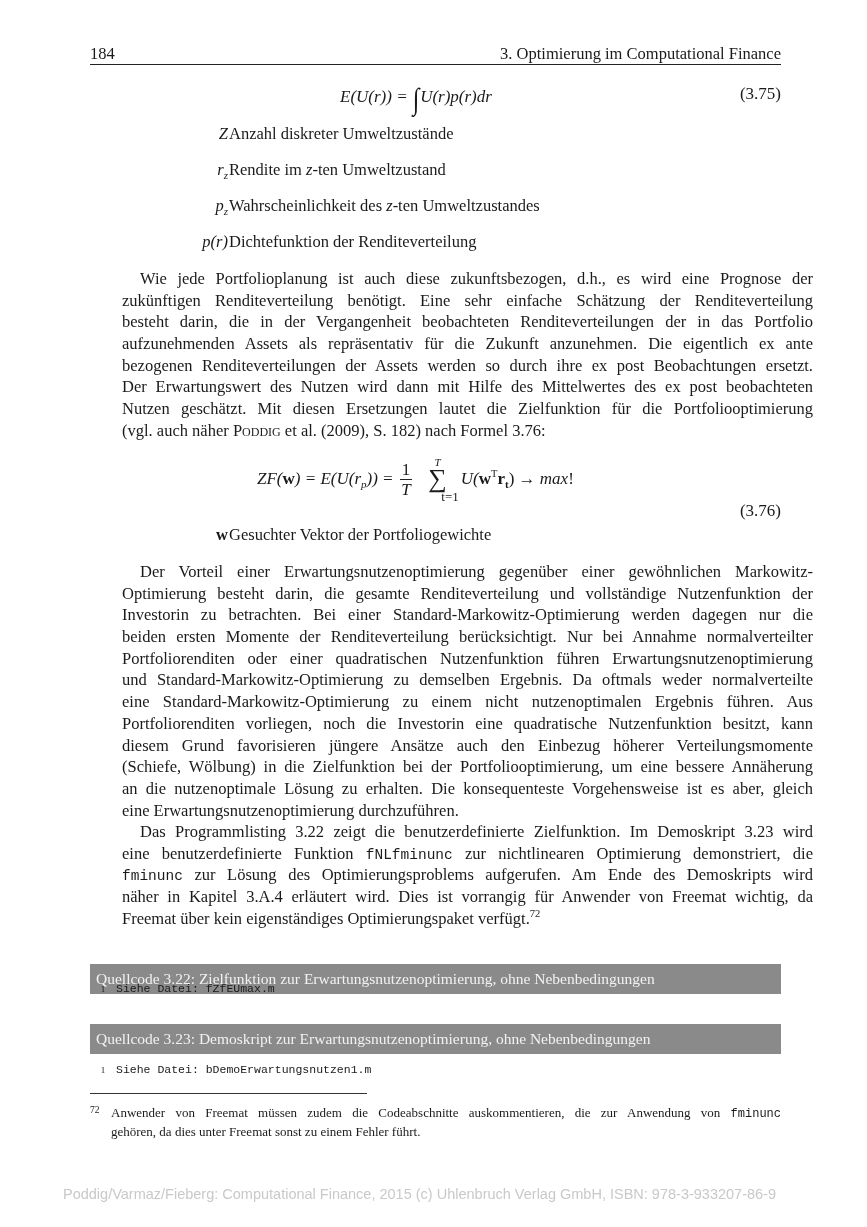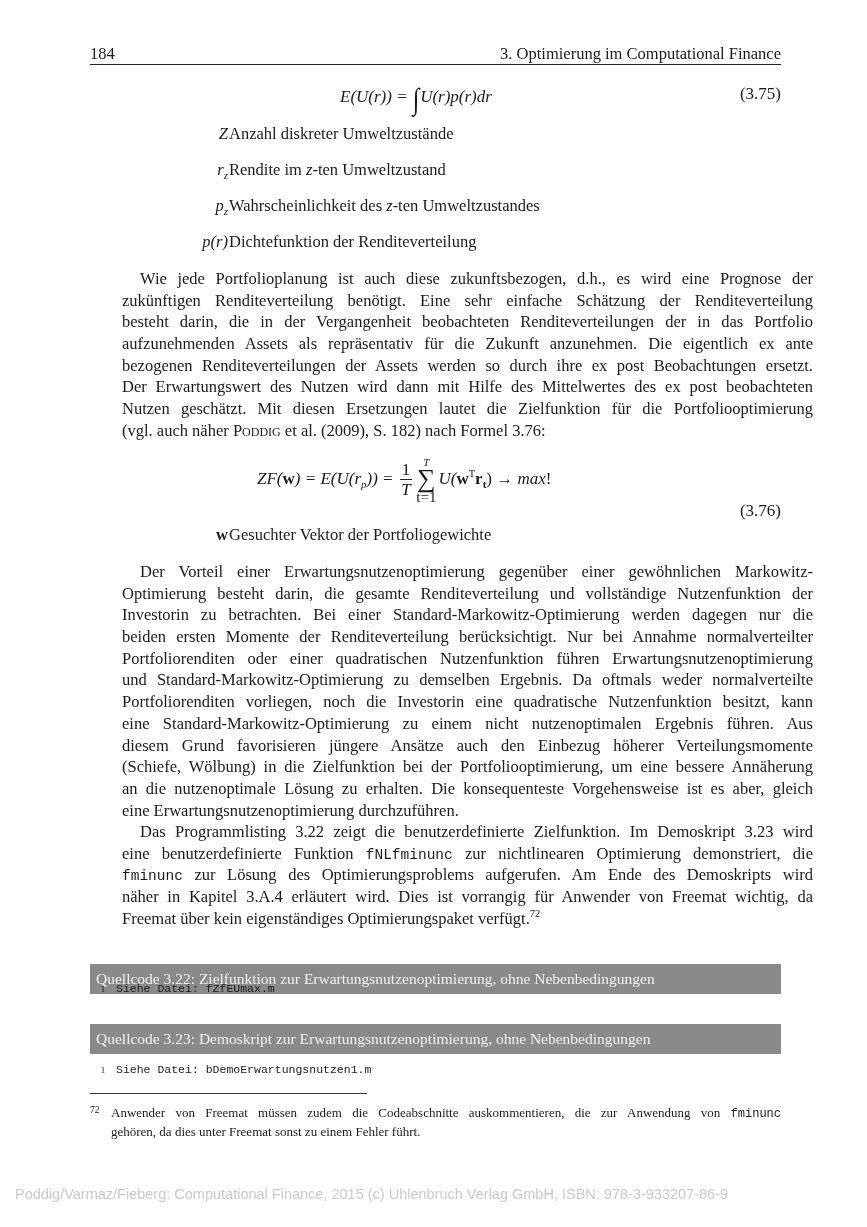--- a/index.html
+++ b/index.html
@@ -30,30 +30,30 @@
   .listing-line { position: absolute; left: 0; font-size: 11.5px; font-family: "Liberation Mono", "DejaVu Sans Mono", monospace; }
   .listing-line .ln { display: inline-block; width: 26px; text-align: center; font-size: 9px; font-family: "Liberation Serif", serif; }
   .fn-rule { position: absolute; left: 0; top: 1093px; width: 277px; border-top: 1px solid #333; }
   .footnote { position: absolute; left: 0; top: 1104px; width: 691px; font-size: 13px; line-height: 18px; }
   .footnote .mark { position: absolute; left: 0; top: -3px; font-size: 9.5px; }
   .footnote .txt { position: absolute; left: 21px; width: 670px; }
   .footnote .txt .line { display: block; white-space: nowrap; text-align: justify; text-align-last: justify; }
   .footnote .txt .line.last { text-align-last: left; }
   .footnote .mono { font-size: 12px; }
   .watermark { position: absolute; left: 0; top: 1186px; width: 743px; text-align: center;
-               font-family: "Liberation Sans", "DejaVu Sans", sans-serif; font-size: 14.5px; color: #c9c9c9; }
+               font-family: "Liberation Sans", "DejaVu Sans", sans-serif; font-size: 14.5px; color: #c9c9c9; padding-left: 48px; }
   sup { font-size: 10.5px; vertical-align: 7px; line-height: 0; }
   sub { font-size: 11px; vertical-align: -4px; line-height: 0; }
   .frac { display: inline-block; vertical-align: middle; text-align: center; margin: 0 2px; }
   .frac .n { display: block; border-bottom: 1px solid #222; padding: 0 2px; line-height: 18px; }
   .frac .d { display: block; line-height: 20px; font-style: italic; }
   .sum { display: inline-block; vertical-align: middle; text-align: center; margin: 0 2px; position: relative; }
   .sum .top { display: block; font-size: 11px; font-style: italic; line-height: 10px; }
   .sum .sig { display: block; font-size: 26px; line-height: 24px; }
-  .sum .bot { display: block; font-size: 15px; line-height: 12px; }
+  .sum .bot { display: block; font-size: 13px; line-height: 12px; margin-left: 25px; }
   b.vec { font-weight: bold; font-style: normal; }
   .integral { font-size: 30px; vertical-align: -7px; font-style: italic; display: inline-block; transform: scaleX(0.8); }
 </style>
 </head>
 <body>
 
 <div class="page">
 
   <div class="header">
     <span class="num">184</span>
@@ -111,22 +111,22 @@
     </div>
   </div>
 
   <div class="para" style="top:561px;">
     <span class="line indent">Der Vorteil einer Erwartungsnutzenoptimierung gegenüber einer gewöhnlichen Markowitz-</span>
     <span class="line">Optimierung besteht darin, die gesamte Renditeverteilung und vollständige Nutzenfunktion der</span>
     <span class="line">Investorin zu betrachten. Bei einer Standard-Markowitz-Optimierung werden dagegen nur die</span>
     <span class="line">beiden ersten Momente der Renditeverteilung berücksichtigt. Nur bei Annahme normalverteilter</span>
     <span class="line">Portfoliorenditen oder einer quadratischen Nutzenfunktion führen Erwartungsnutzenoptimierung</span>
     <span class="line">und Standard-Markowitz-Optimierung zu demselben Ergebnis. Da oftmals weder normalverteilte</span>
+    <span class="line">eine Standard-Markowitz-Optimierung zu einem nicht nutzenoptimalen Ergebnis führen. Aus</span>
     <span class="line">Portfoliorenditen vorliegen, noch die Investorin eine quadratische Nutzenfunktion besitzt, kann</span>
-    <span class="line">eine Standard-Markowitz-Optimierung zu einem nicht nutzenoptimalen Ergebnis führen. Aus</span>
     <span class="line">diesem Grund favorisieren jüngere Ansätze auch den Einbezug höherer Verteilungsmomente</span>
     <span class="line">(Schiefe, Wölbung) in die Zielfunktion bei der Portfoliooptimierung, um eine bessere Annäherung</span>
     <span class="line">an die nutzenoptimale Lösung zu erhalten. Die konsequenteste Vorgehensweise ist es aber, gleich</span>
     <span class="line last">eine Erwartungsnutzenoptimierung durchzuführen.</span>
   </div>
 
   <div class="para" style="top:821px;">
     <span class="line indent">Das Programmlisting 3.22 zeigt die benutzerdefinierte Zielfunktion. Im Demoskript 3.23 wird</span>
     <span class="line"><span>eine benutzerdefinierte Funktion </span><span class="mono">fNLfminunc</span><span> zur nichtlinearen Optimierung demonstriert, die</span></span>
     <span class="line"><span class="mono">fminunc</span><span> zur Lösung des Optimierungsproblems aufgerufen. Am Ende des Demoskripts wird</span></span>

